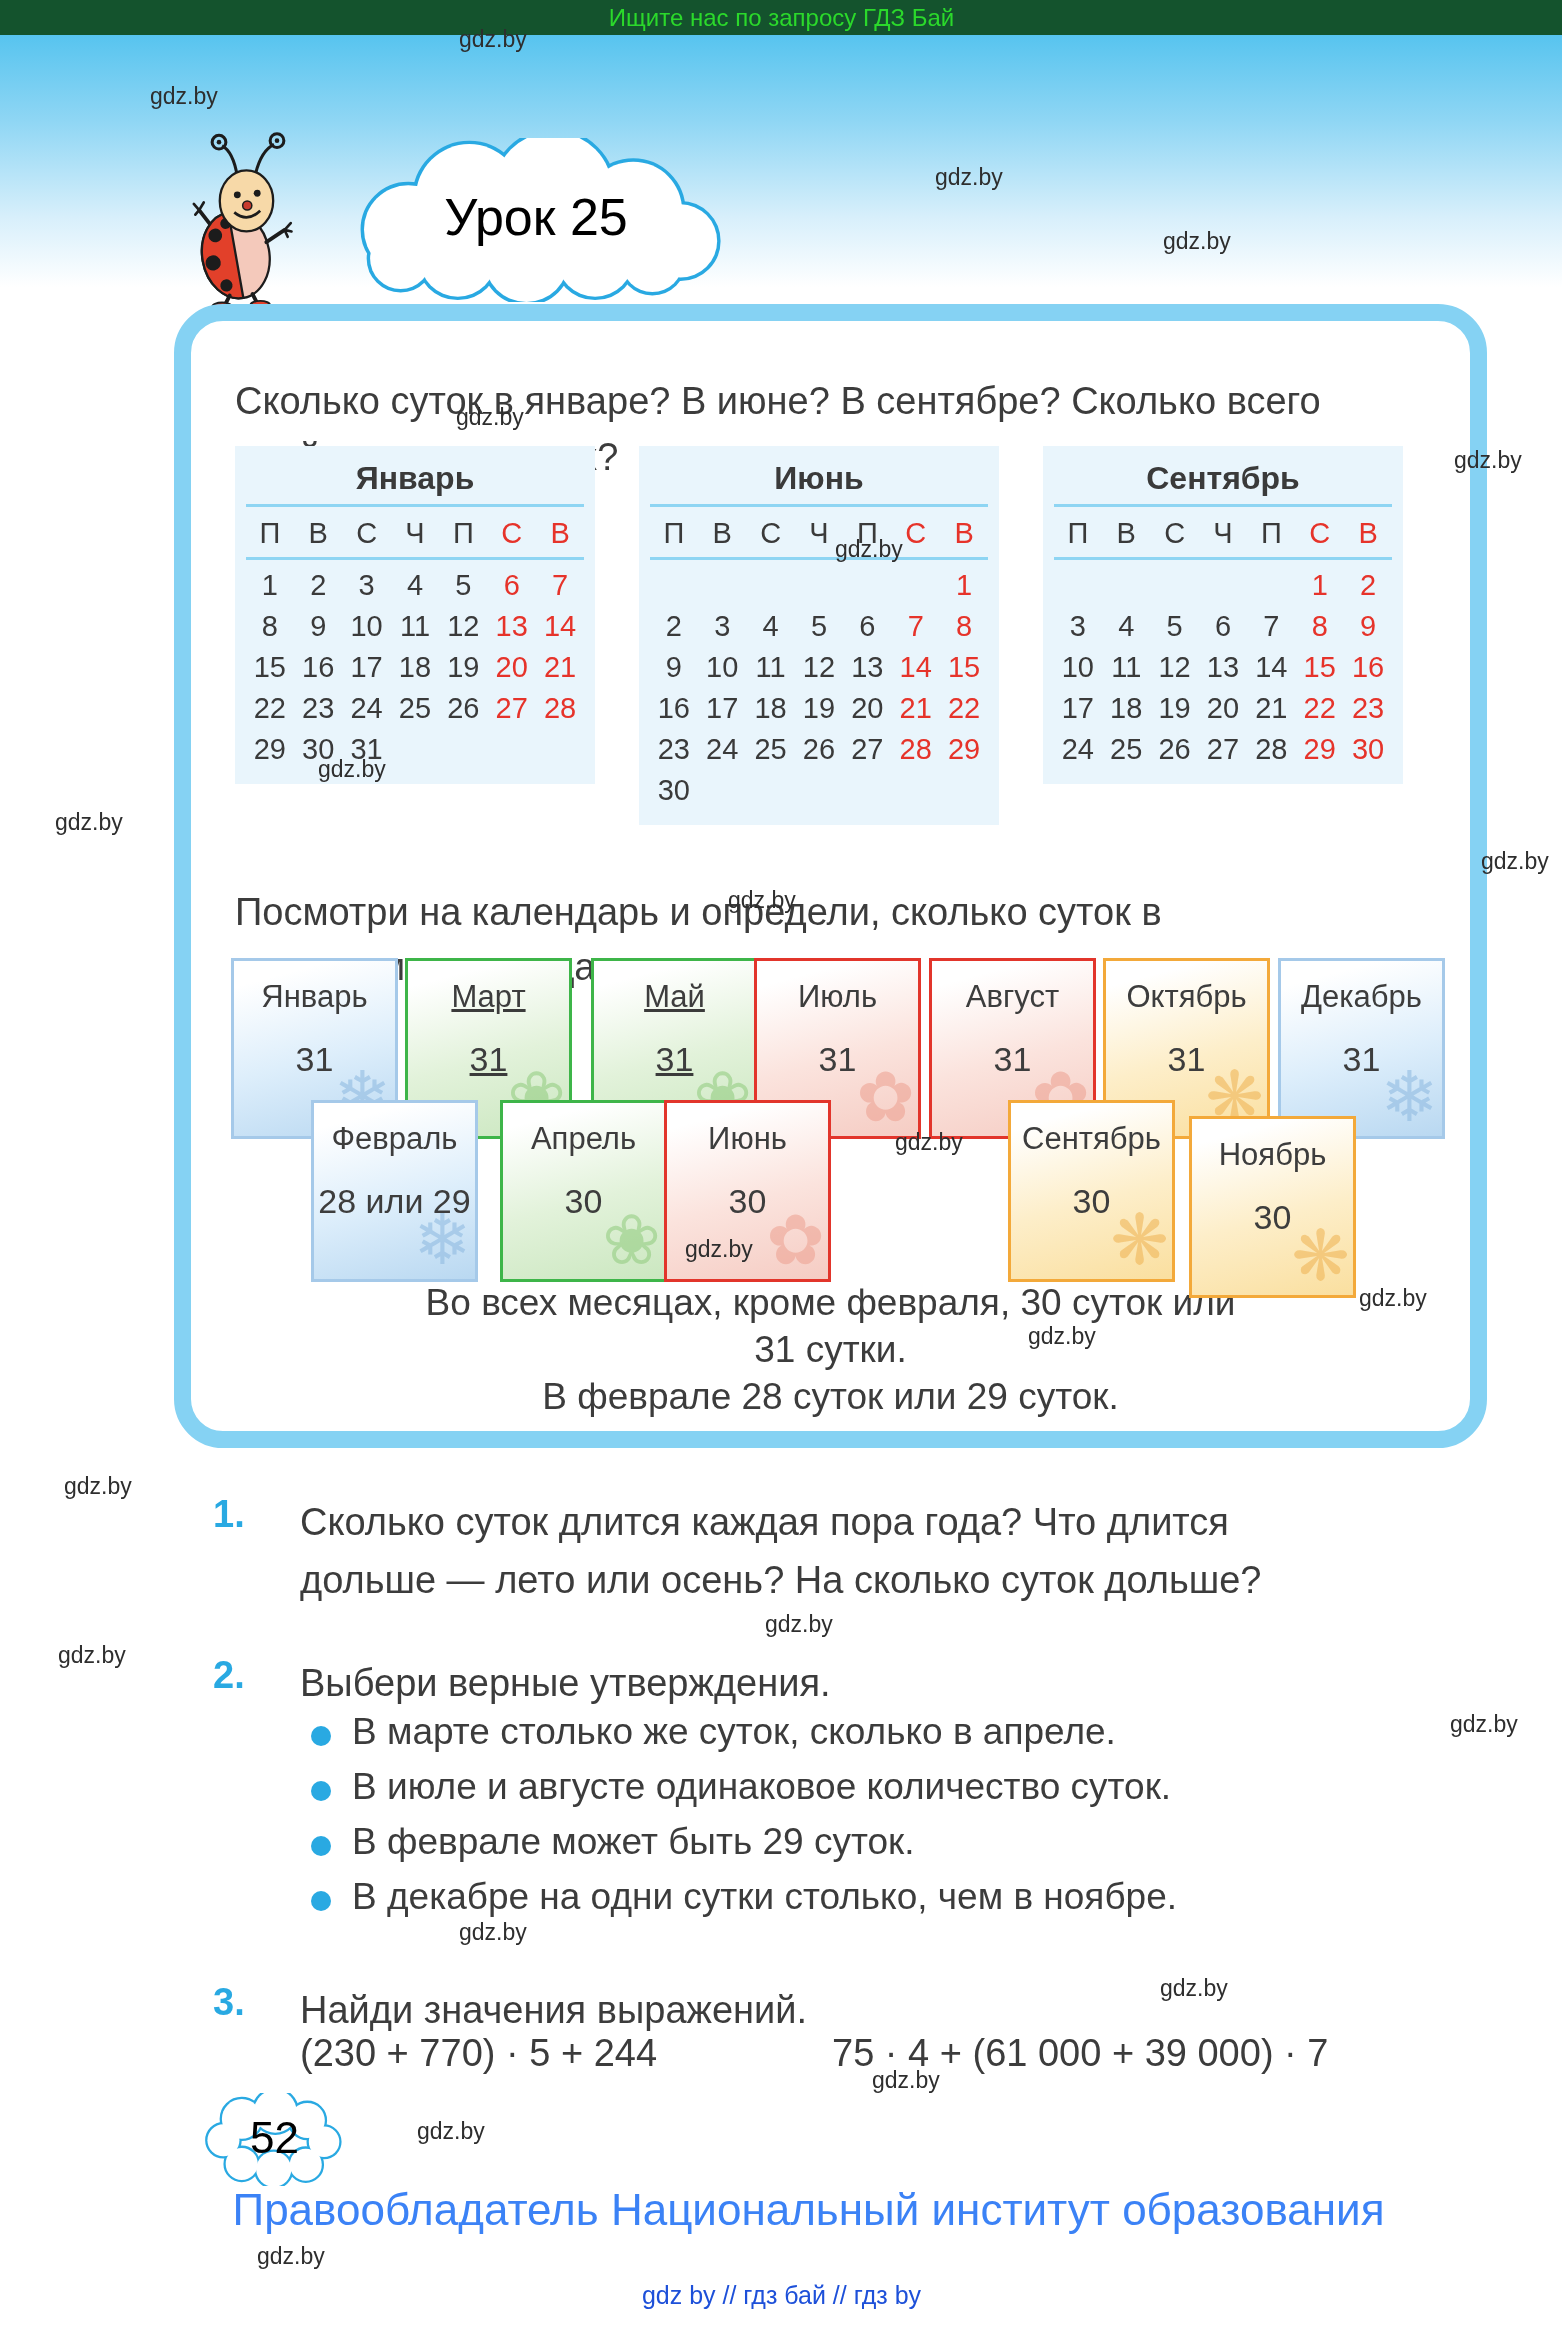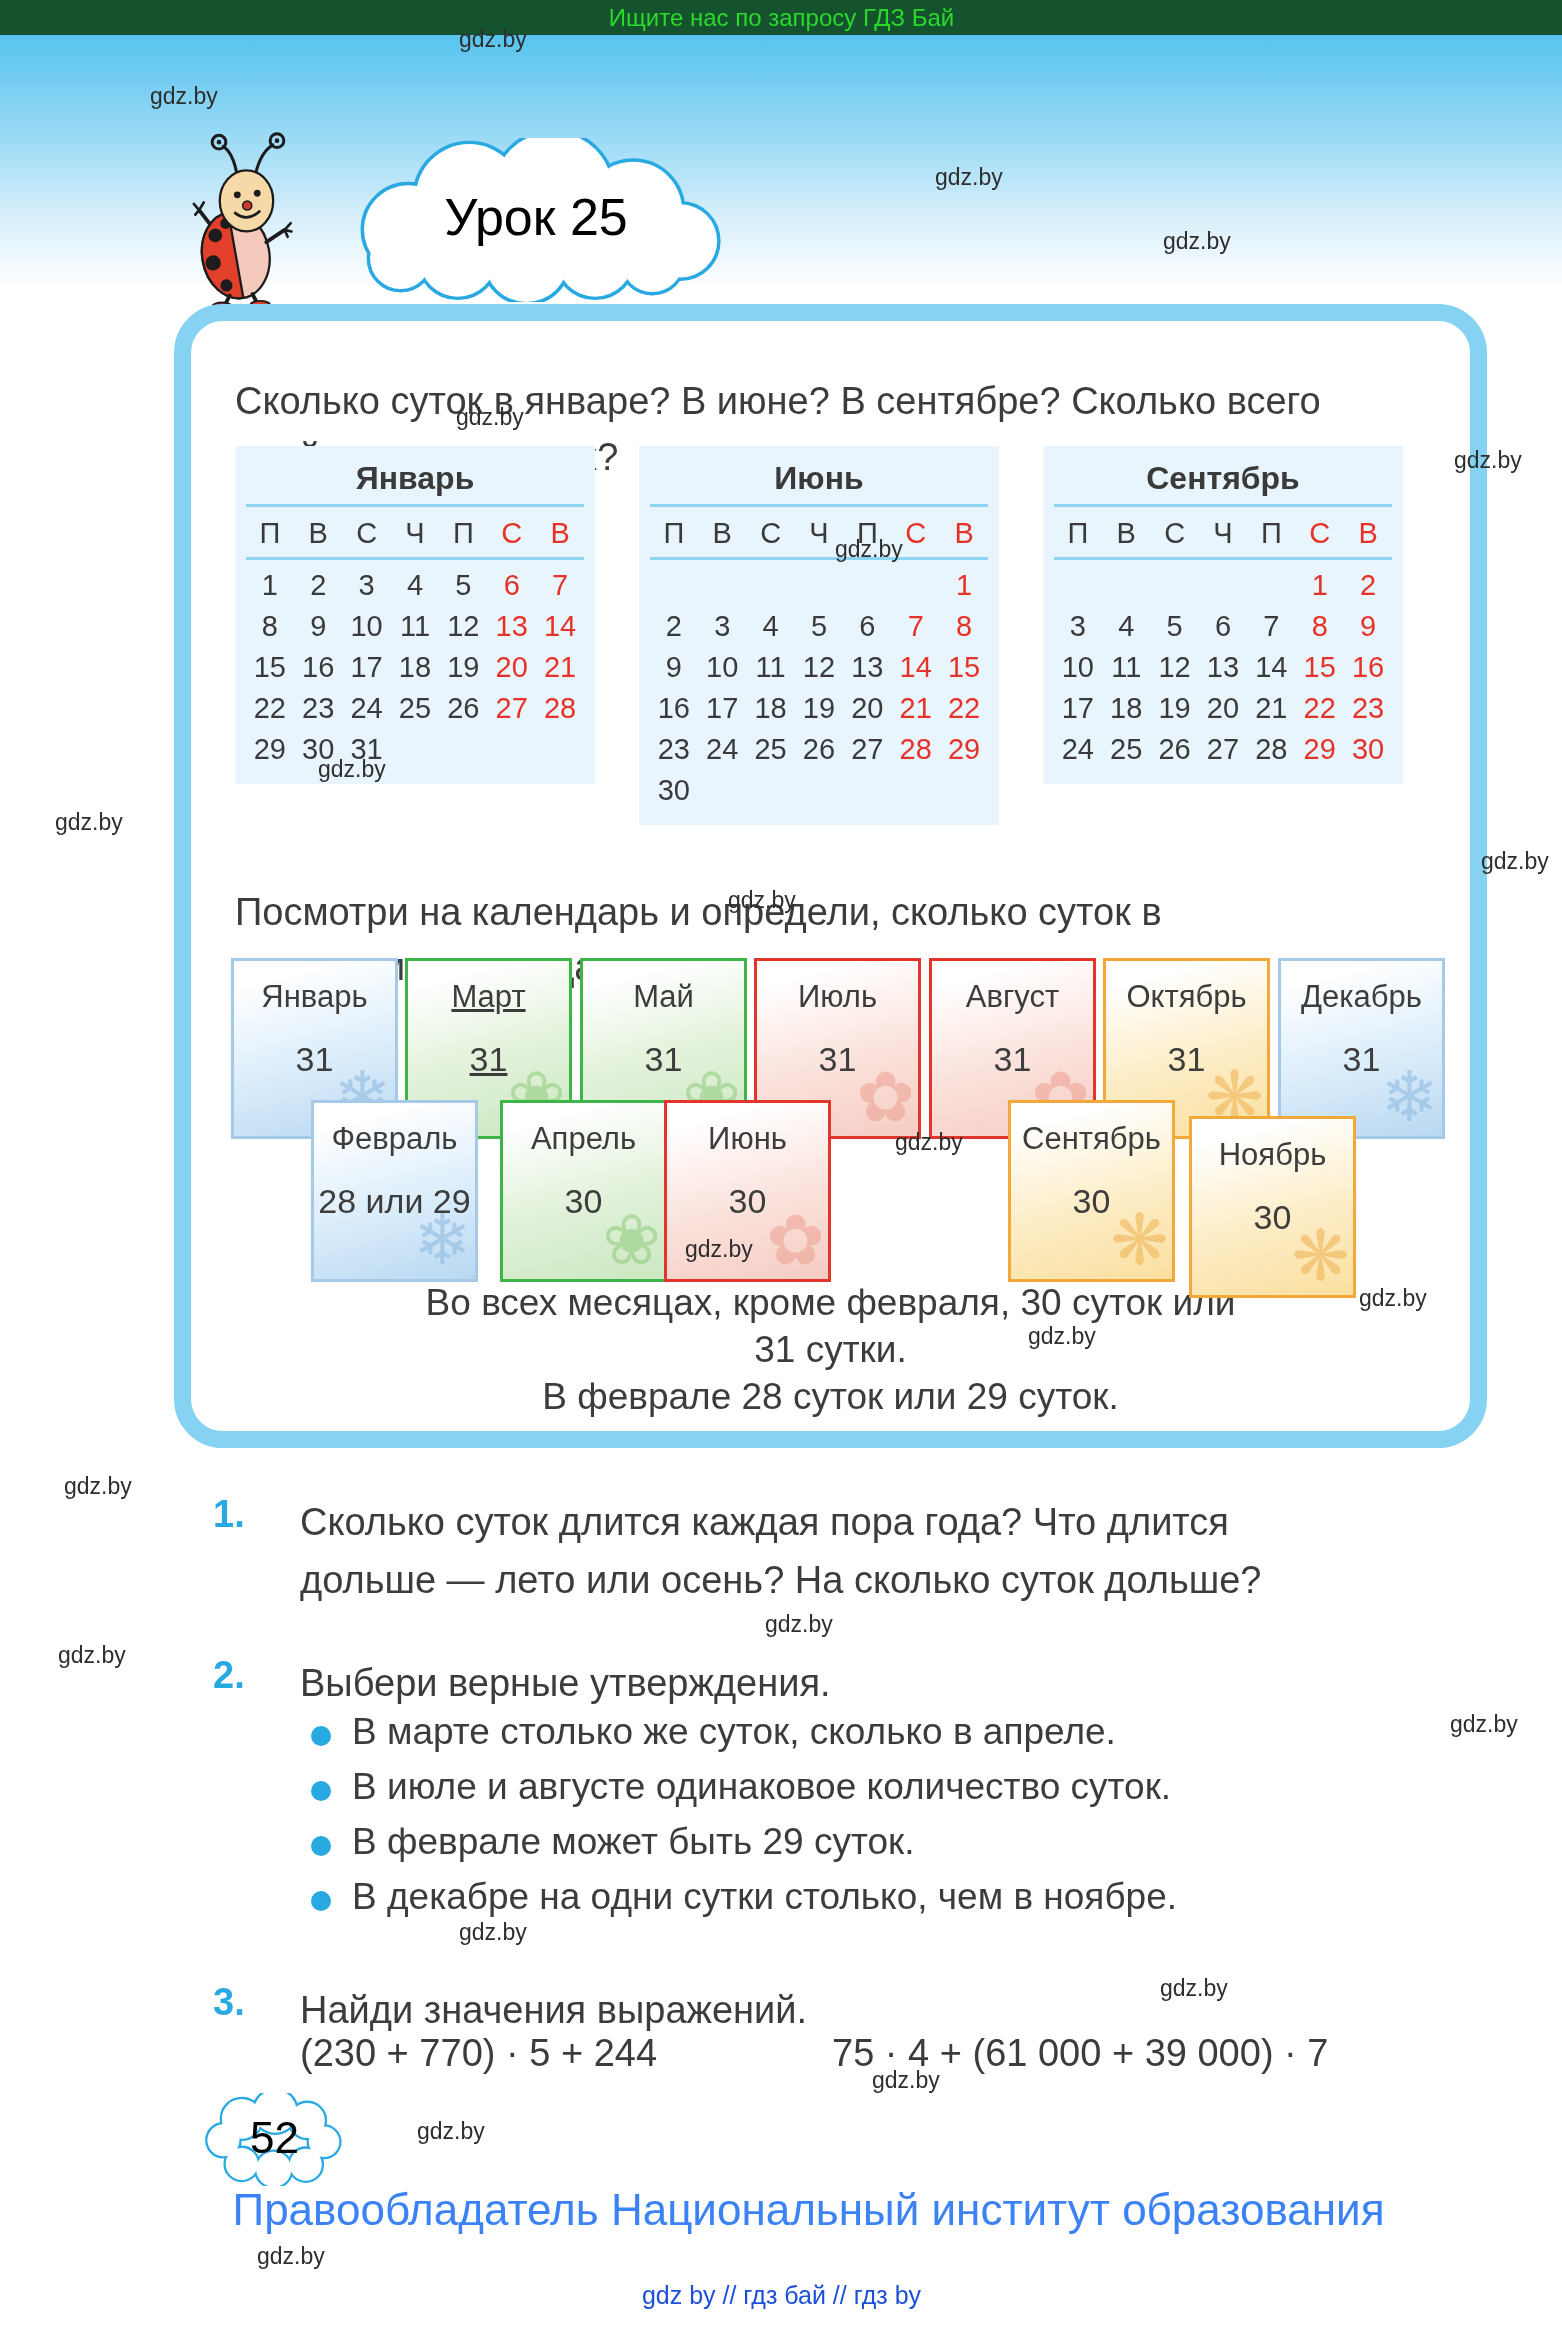--- a/index.html
+++ b/index.html
@@ -325,21 +325,21 @@
         <div class="card row0 winter" style="left: 0px;">
           <div class="card-name">Январь</div>
           <div class="card-days">31</div>
           <span class="card-glyph">❄</span>
         </div>
         <div class="card row0 spring" style="left: 174px; text-decoration: underline;">
           <div class="card-name">Март</div>
           <div class="card-days">31</div>
           <span class="card-glyph">❀</span>
         </div>
-        <div class="card row0 spring" style="left: 349px;">
+        <div class="card row0 spring" style="left: 360px; text-decoration: underline;">
           <div class="card-name">Май</div>
           <div class="card-days">31</div>
           <span class="card-glyph">❀</span>
         </div>
         <div class="card row0 summer" style="left: 523px;">
           <div class="card-name">Июль</div>
           <div class="card-days">31</div>
           <span class="card-glyph">✿</span>
         </div>
         <div class="card row0 summer" style="left: 698px;">

